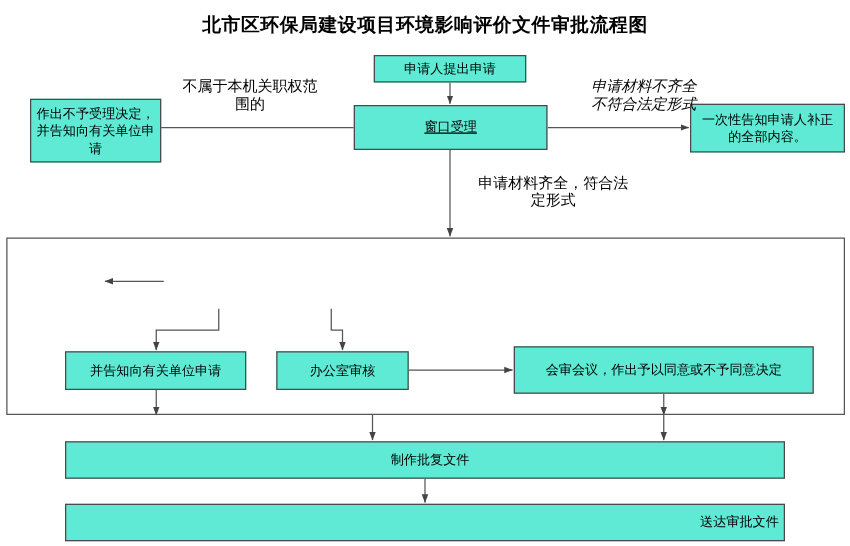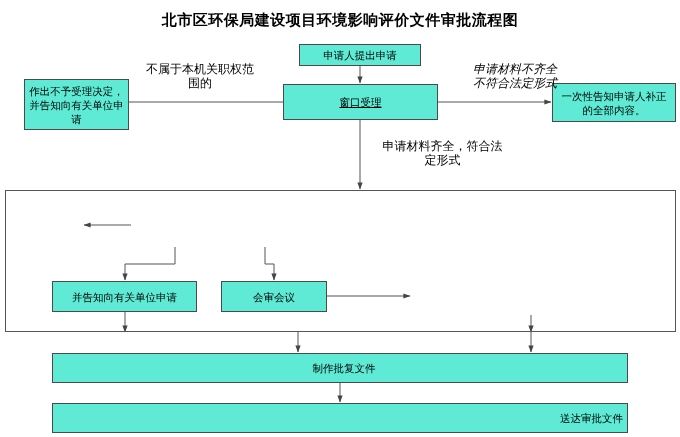--- a/index.html
+++ b/index.html
@@ -142,23 +142,26 @@
     <span class="txt">一次性告知申请人补正的全部内容。</span>
   </div>
 
 
 
   <div class="node" id="n-opinion">
     <span class="txt">并告知向有关单位申请</span>
   </div>
 
   <div class="node" id="n-office-chk">
-    <span class="txt">会审会议</span>
+    <span class="txt">办公室审核</span>
   </div>
 
+  <div class="node" id="n-meeting">
+    <span class="txt">会审会议，作出予以同意或不予同意决定</span>
+  </div>
 
   <div class="node" id="n-produce">
     <span class="txt">制作批复文件</span>
   </div>
 
   <div class="node" id="n-deliver">
     <span class="txt">送达审批文件</span>
   </div>
 
   <div class="edge-label" id="lbl-not-jurisdiction">不属于本机关职权范

